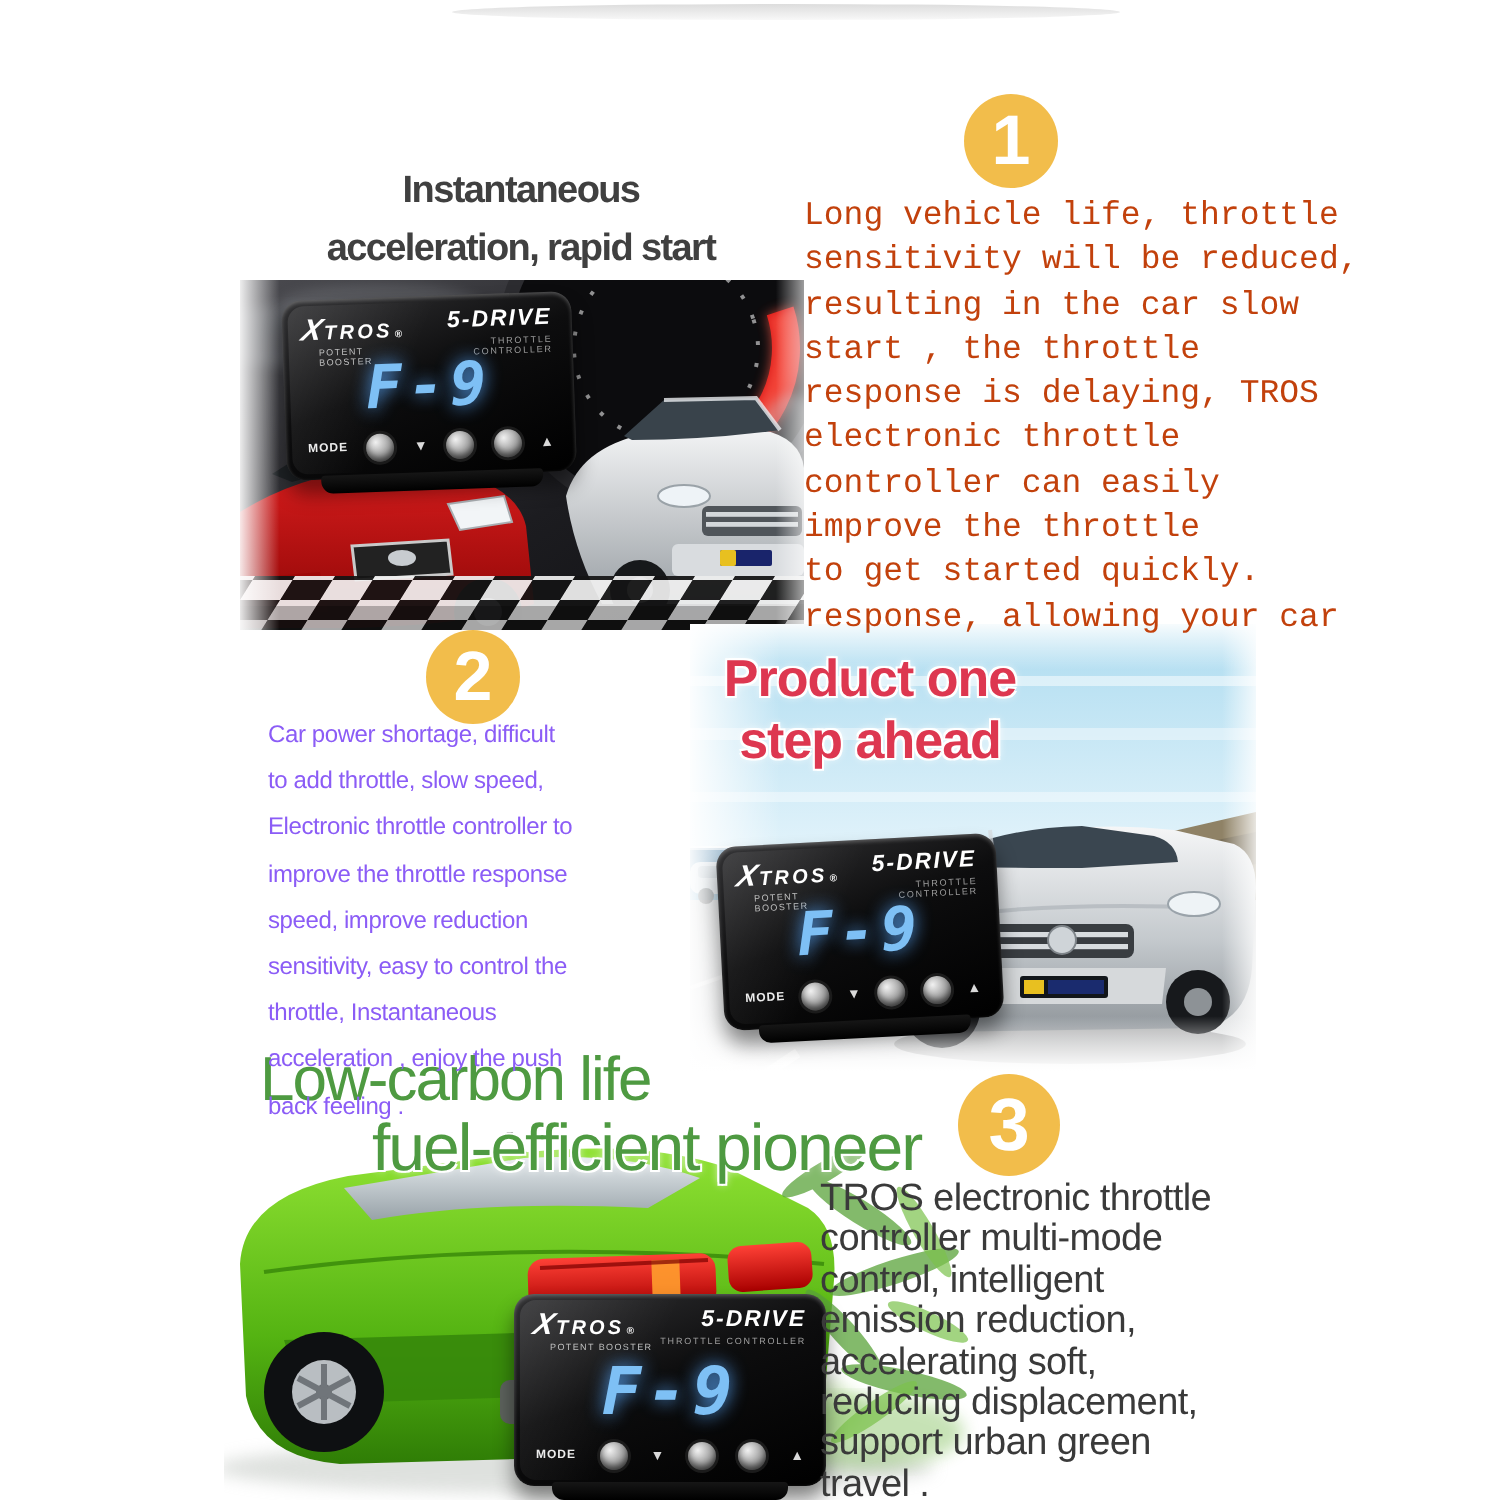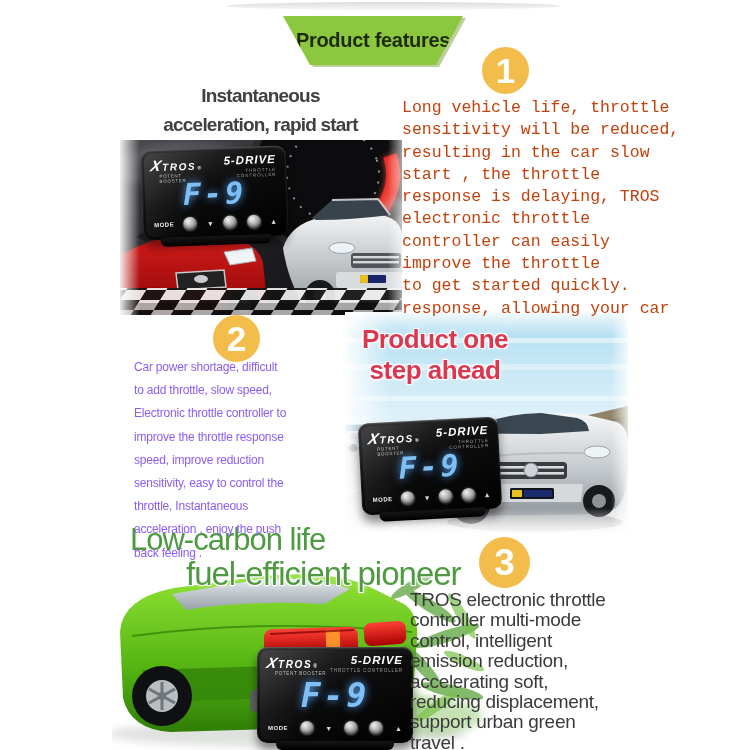--- a/index.html
+++ b/index.html
@@ -95,25 +95,20 @@
   .device--2 .dev-display{font-size:30px;}
   .device--3{left:145px;top:81px;width:156px;height:96px;}
 </style>
 </head>
 <body>
 
 <div class="page">
 
   <div class="top-arc"></div>
 
-  <div class="banner">
-    <div class="banner-shape">
-      <span class="banner-label">Product features</span>
-    </div>
-  </div>
 
   <div class="num-circle nc1">
     <span>1</span>
   </div>
   <div class="num-circle nc2">
     <span>2</span>
   </div>
   <div class="num-circle nc3">
     <span>3</span>
   </div>

